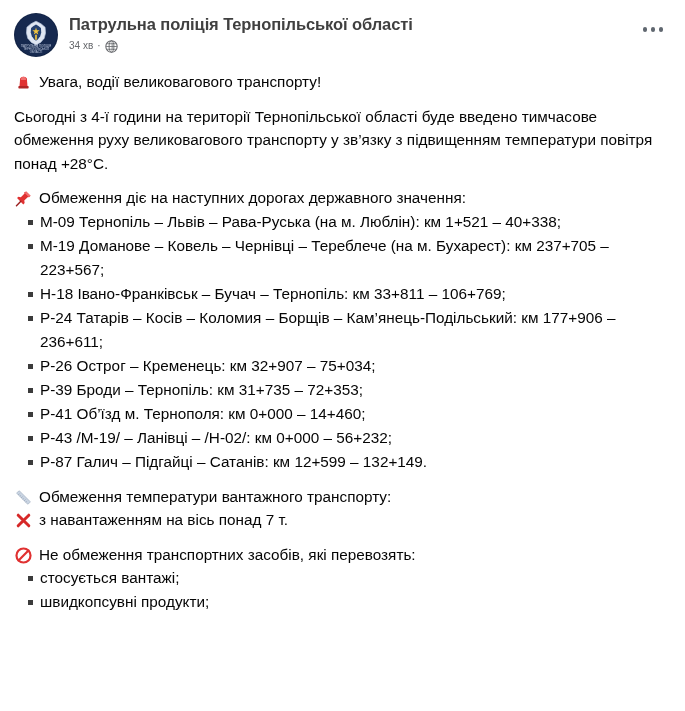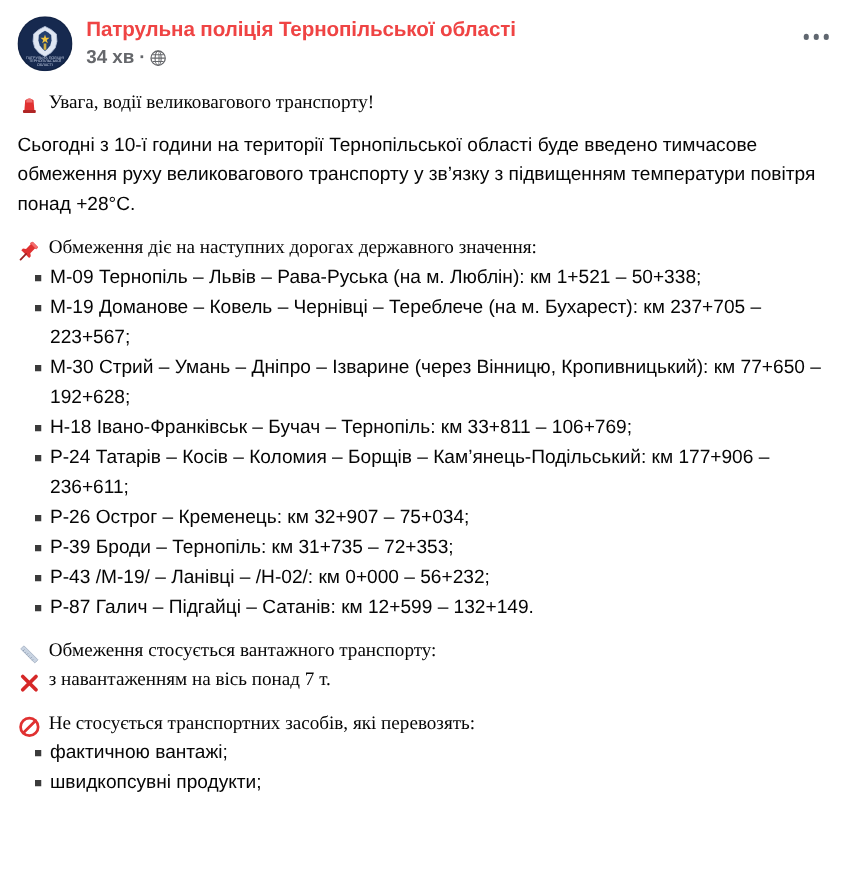--- a/index.html
+++ b/index.html
@@ -54,32 +54,31 @@
     display: flex;
     flex-direction: column;
     justify-content: flex-start;
     padding-top: 1px;
     min-width: 0;
   }
   .page-name {
     font-size: 16.5px;
     font-weight: bold;
     line-height: 20px;
-    color: #ef4444;
+    color: #404040;
     letter-spacing: -0.1px;
     white-space: nowrap;
   }
   .meta-row {
     display: flex;
     align-items: center;
     margin-top: 3px;
-    font-size: 15px;
+    font-size: 10px;
     line-height: 17px;
     color: #65676b;
-    font-weight: bold;
   }
   .meta-sep {
     margin: 0 4px;
     color: #65676b;
   }
   .globe-icon {
     display: inline-flex;
     width: 13px;
     height: 13px;
     position: relative;
@@ -145,23 +144,22 @@
     height: 5px;
     background: #3b3b3b;
     display: block;
   }
 
   .block-gap-sm { margin-top: 2px; }
   .block-gap-md { margin-top: 11px; }
 
   .line-row {
     display: flex;
-    align-items: center;
+    align-items: flex-start;
     line-height: 23.5px;
-    font-family: Liberation Serif, serif;
   }
   .line-row .line-txt { display: block; }
 </style>
 </head>
 <body>
 
 <div class="post-card">
 
   <div class="post-header">
 
@@ -210,76 +208,76 @@
       <span class="emoji">
         <svg viewBox="0 0 20 20" aria-hidden="true">
           <path d="M6.5 5.4 q3.5 -3 7 0 l0.7 8.4 h-8.4 z" fill="#e03131"></path>
           <path d="M7.6 5.0 q2.4 -1.9 4.8 0 l0.3 2.4 h-5.4 z" fill="#f07070"></path>
           <rect x="4.6" y="13.6" width="10.8" height="2.6" rx="0.8" fill="#b02525"></rect>
         </svg>
       </span>
       <span class="line-txt">Увага, водії великовагового транспорту!</span>
     </div>
 
-    <div class="block-gap-md">Сьогодні з 10-ї години на території Тернопільської області буде введено тимчасове обмеження руху великовагового транспорту у зв’язку з підвищенням температури повітря понад +28°С.</div>
+    <div class="block-gap-md">Сьогодні з 4-ї години на території Тернопільської області буде введено тимчасове обмеження руху великовагового транспорту у зв’язку з підвищенням температури повітря понад +28°С.</div>
 
     <div class="line-row block-gap-md">
       <span class="emoji">
         <svg viewBox="0 0 20 20" aria-hidden="true">
           <path d="M12.8 2.6 l4.6 4.6 -1.6 1.6 -1.1 -0.5 -3.9 3.9 0.4 2.6 -1.4 1.4 -6.6 -6.6 1.4 -1.4 2.6 0.4 3.9 -3.9 -0.5 -1.1 z" fill="#e03131"></path>
           <path d="M7.2 12.8 L2.6 17.6" stroke="#9b2020" stroke-width="1.5" stroke-linecap="round"></path>
           <path d="M12.8 2.6 l4.6 4.6 -1.6 1.6 -4.6 -4.6 z" fill="#f36e6e"></path>
         </svg>
       </span>
       <span class="line-txt">Обмеження діє на наступних дорогах державного значення:</span>
     </div>
 
     <ul class="roads block-gap-sm">
-      <li>М-09 Тернопіль – Львів – Рава-Руська (на м. Люблін): км 1+521 – 50+338;</li>
+      <li>М-09 Тернопіль – Львів – Рава-Руська (на м. Люблін): км 1+521 – 40+338;</li>
       <li>М-19 Доманове – Ковель – Чернівці – Тереблече (на м. Бухарест): км 237+705 – 223+567;</li>
-      <li>М-30 Стрий – Умань – Дніпро – Ізварине (через Вінницю, Кропивницький): км 77+650 – 192+628;</li>
       <li>Н-18 Івано-Франківськ – Бучач – Тернопіль: км 33+811 – 106+769;</li>
       <li>Р-24 Татарів – Косів – Коломия – Борщів – Кам’янець-Подільський: км 177+906 – 236+611;</li>
       <li>Р-26 Острог – Кременець: км 32+907 – 75+034;</li>
       <li>Р-39 Броди – Тернопіль: км 31+735 – 72+353;</li>
+      <li>Р-41 Об’їзд м. Тернополя: км 0+000 – 14+460;</li>
       <li>Р-43 /М-19/ – Ланівці – /Н-02/: км 0+000 – 56+232;</li>
       <li>Р-87 Галич – Підгайці – Сатанів: км 12+599 – 132+149.</li>
     </ul>
 
     <div class="line-row block-gap-md">
       <span class="emoji">
         <svg viewBox="0 0 20 20" aria-hidden="true">
           <g transform="rotate(-45 10 10)">
             <rect x="8.1" y="1.6" width="3.8" height="16.8" rx="0.5" fill="#c9d4e2" stroke="#9aa8bb" stroke-width="0.6"></rect>
             <path d="M8.1 4.2 h1.9 M8.1 6.4 h1.3 M8.1 8.6 h1.9 M8.1 10.8 h1.3 M8.1 13 h1.9 M8.1 15.2 h1.3" stroke="#7e8da3" stroke-width="0.55"></path>
           </g>
         </svg>
       </span>
-      <span class="line-txt">Обмеження стосується вантажного транспорту:</span>
+      <span class="line-txt">Обмеження температури вантажного транспорту:</span>
     </div>
 
     <div class="line-row">
       <span class="emoji">
         <svg viewBox="0 0 20 20" aria-hidden="true">
           <path d="M4.4 4.4 L15.6 15.6 M15.6 4.4 L4.4 15.6" stroke="#d62828" stroke-width="3.1" stroke-linecap="round"></path>
         </svg>
       </span>
       <span class="line-txt">з навантаженням на вісь понад 7 т.</span>
     </div>
 
     <div class="line-row block-gap-md">
       <span class="emoji">
         <svg viewBox="0 0 20 20" aria-hidden="true">
           <circle cx="10" cy="10" r="7.4" fill="none" stroke="#e03131" stroke-width="2.3"></circle>
           <path d="M4.8 15.2 L15.2 4.8" stroke="#e03131" stroke-width="2.3" stroke-linecap="round"></path>
         </svg>
       </span>
-      <span class="line-txt">Не стосується транспортних засобів, які перевозять:</span>
+      <span class="line-txt">Не обмеження транспортних засобів, які перевозять:</span>
     </div>
 
     <ul class="excl block-gap-sm">
-      <li>фактичною вантажі;</li>
+      <li>стосується вантажі;</li>
       <li>швидкопсувні продукти;</li>
 
     </ul>
 
   </div>
 </div>
 
 </body></html>

